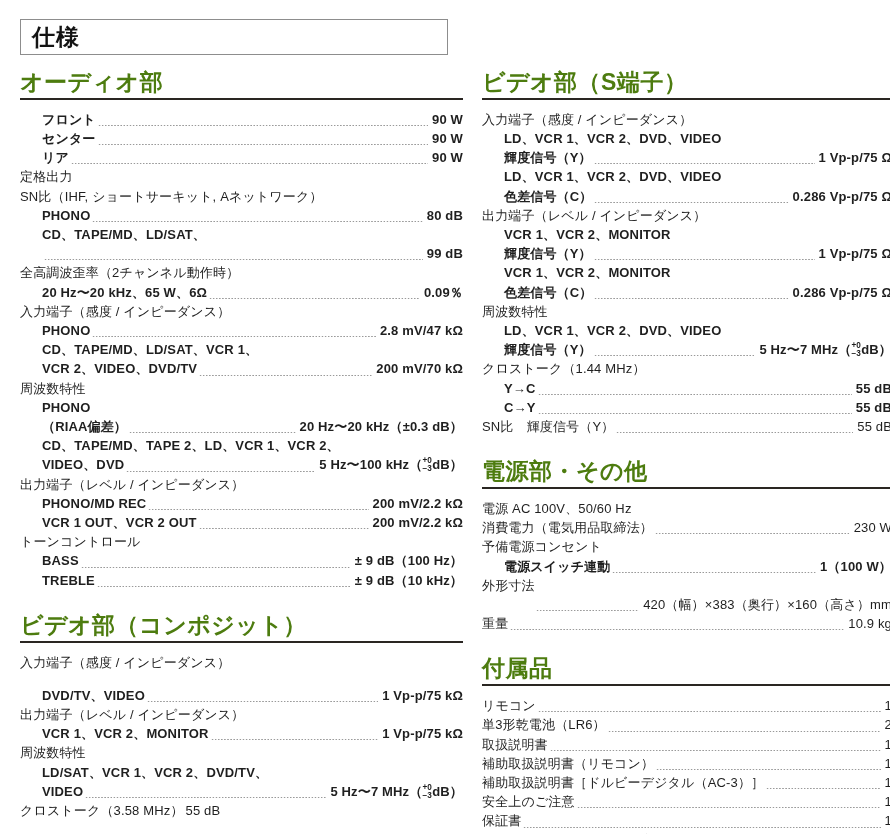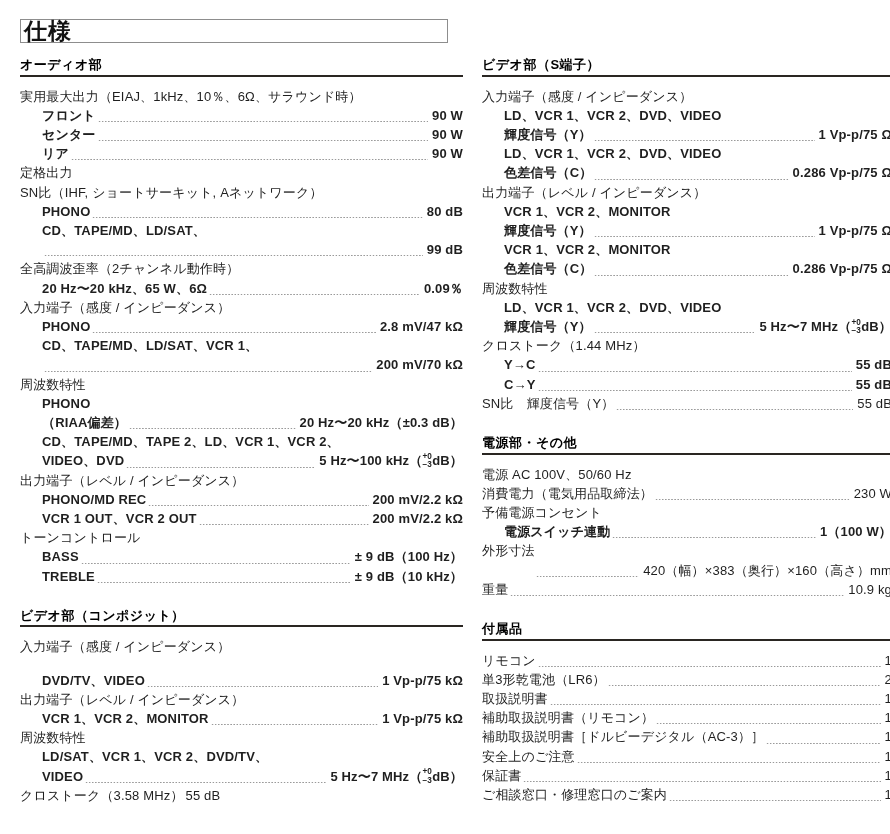--- a/index.html
+++ b/index.html
@@ -22,26 +22,26 @@
     left: 0; top: 0;
     width: 890px;
     height: 834px;
     box-sizing: border-box;
     padding: 19px 18px 0 20px;
   }
 
   
   .title-box {
     border: 1px solid #8d8d8d;
-    height: 24px;
+    height: 36px;
     width: 428px;
     box-sizing: border-box;
     display: flex;
     align-items: center;
-    padding-left: 3px;
+    padding-left: 11px;
     margin-bottom: 15px;
   }
   .title-box .title-text {
     font-size: 23px;
     font-weight: bold;
     letter-spacing: 1px;
     line-height: 1;
     color: #131313;
   }
 
@@ -52,24 +52,24 @@
   }
   .col-left  { width: 443px; flex: 0 0 443px; }
   .col-gap   { width: 19px; flex: 0 0 19px; }
   .col-right { width: 410px; flex: 0 0 410px; padding-top: 0px; }
 
   
   .section {
     margin-bottom: 2px;
   }
   .sec-head {
-    font-size: 13px;
+    font-size: 23px;
     font-weight: bold;
     letter-spacing: 0.5px;
-    color: #000000;
+    color: #4d7c0f;
     line-height: 1.12;
     padding-bottom: 2px;
     border-bottom: 2.5px solid #2a2622;
     margin-bottom: 10px;
   }
 
   
   .rows { }
   .row {
     display: flex;
@@ -143,25 +143,20 @@
     <span class="title-text">仕様</span>
   </div>
 
   <div class="columns">
 
     <div class="col-left">
 
       <div class="section">
         <div class="sec-head">オーディオ部</div>
         <div class="rows">
-            <div class="row ind0 noleader">
-              <span class="lbl">実用最大出力（EIAJ、1kHz、10％、6Ω、サラウンド時）</span>
-              <span class="leader"></span>
-              <span class="val tech"></span>
-            </div>
             <div class="row ind1">
               <span class="lbl">フロント</span>
               <span class="leader"></span>
               <span class="val tech">90 W</span>
             </div>
             <div class="row ind1">
               <span class="lbl">センター</span>
               <span class="leader"></span>
               <span class="val tech">90 W</span>
             </div>
@@ -213,20 +208,21 @@
               <span class="lbl">PHONO</span>
               <span class="leader"></span>
               <span class="val tech">2.8 mV/47 kΩ</span>
             </div>
             <div class="row ind1 noleader">
               <span class="lbl">CD、TAPE/MD、LD/SAT、VCR 1、</span>
               <span class="leader"></span>
               <span class="val tech"></span>
             </div>
             <div class="row ind1">
+              <span class="lbl">VCR 2、VIDEO、DVD/TV</span>
               <span class="leader"></span>
               <span class="val tech">200 mV/70 kΩ</span>
             </div>
             <div class="row ind0 noleader">
               <span class="lbl">周波数特性</span>
               <span class="leader"></span>
               <span class="val tech"></span>
             </div>
             <div class="row ind1 noleader">
               <span class="lbl">PHONO</span>

